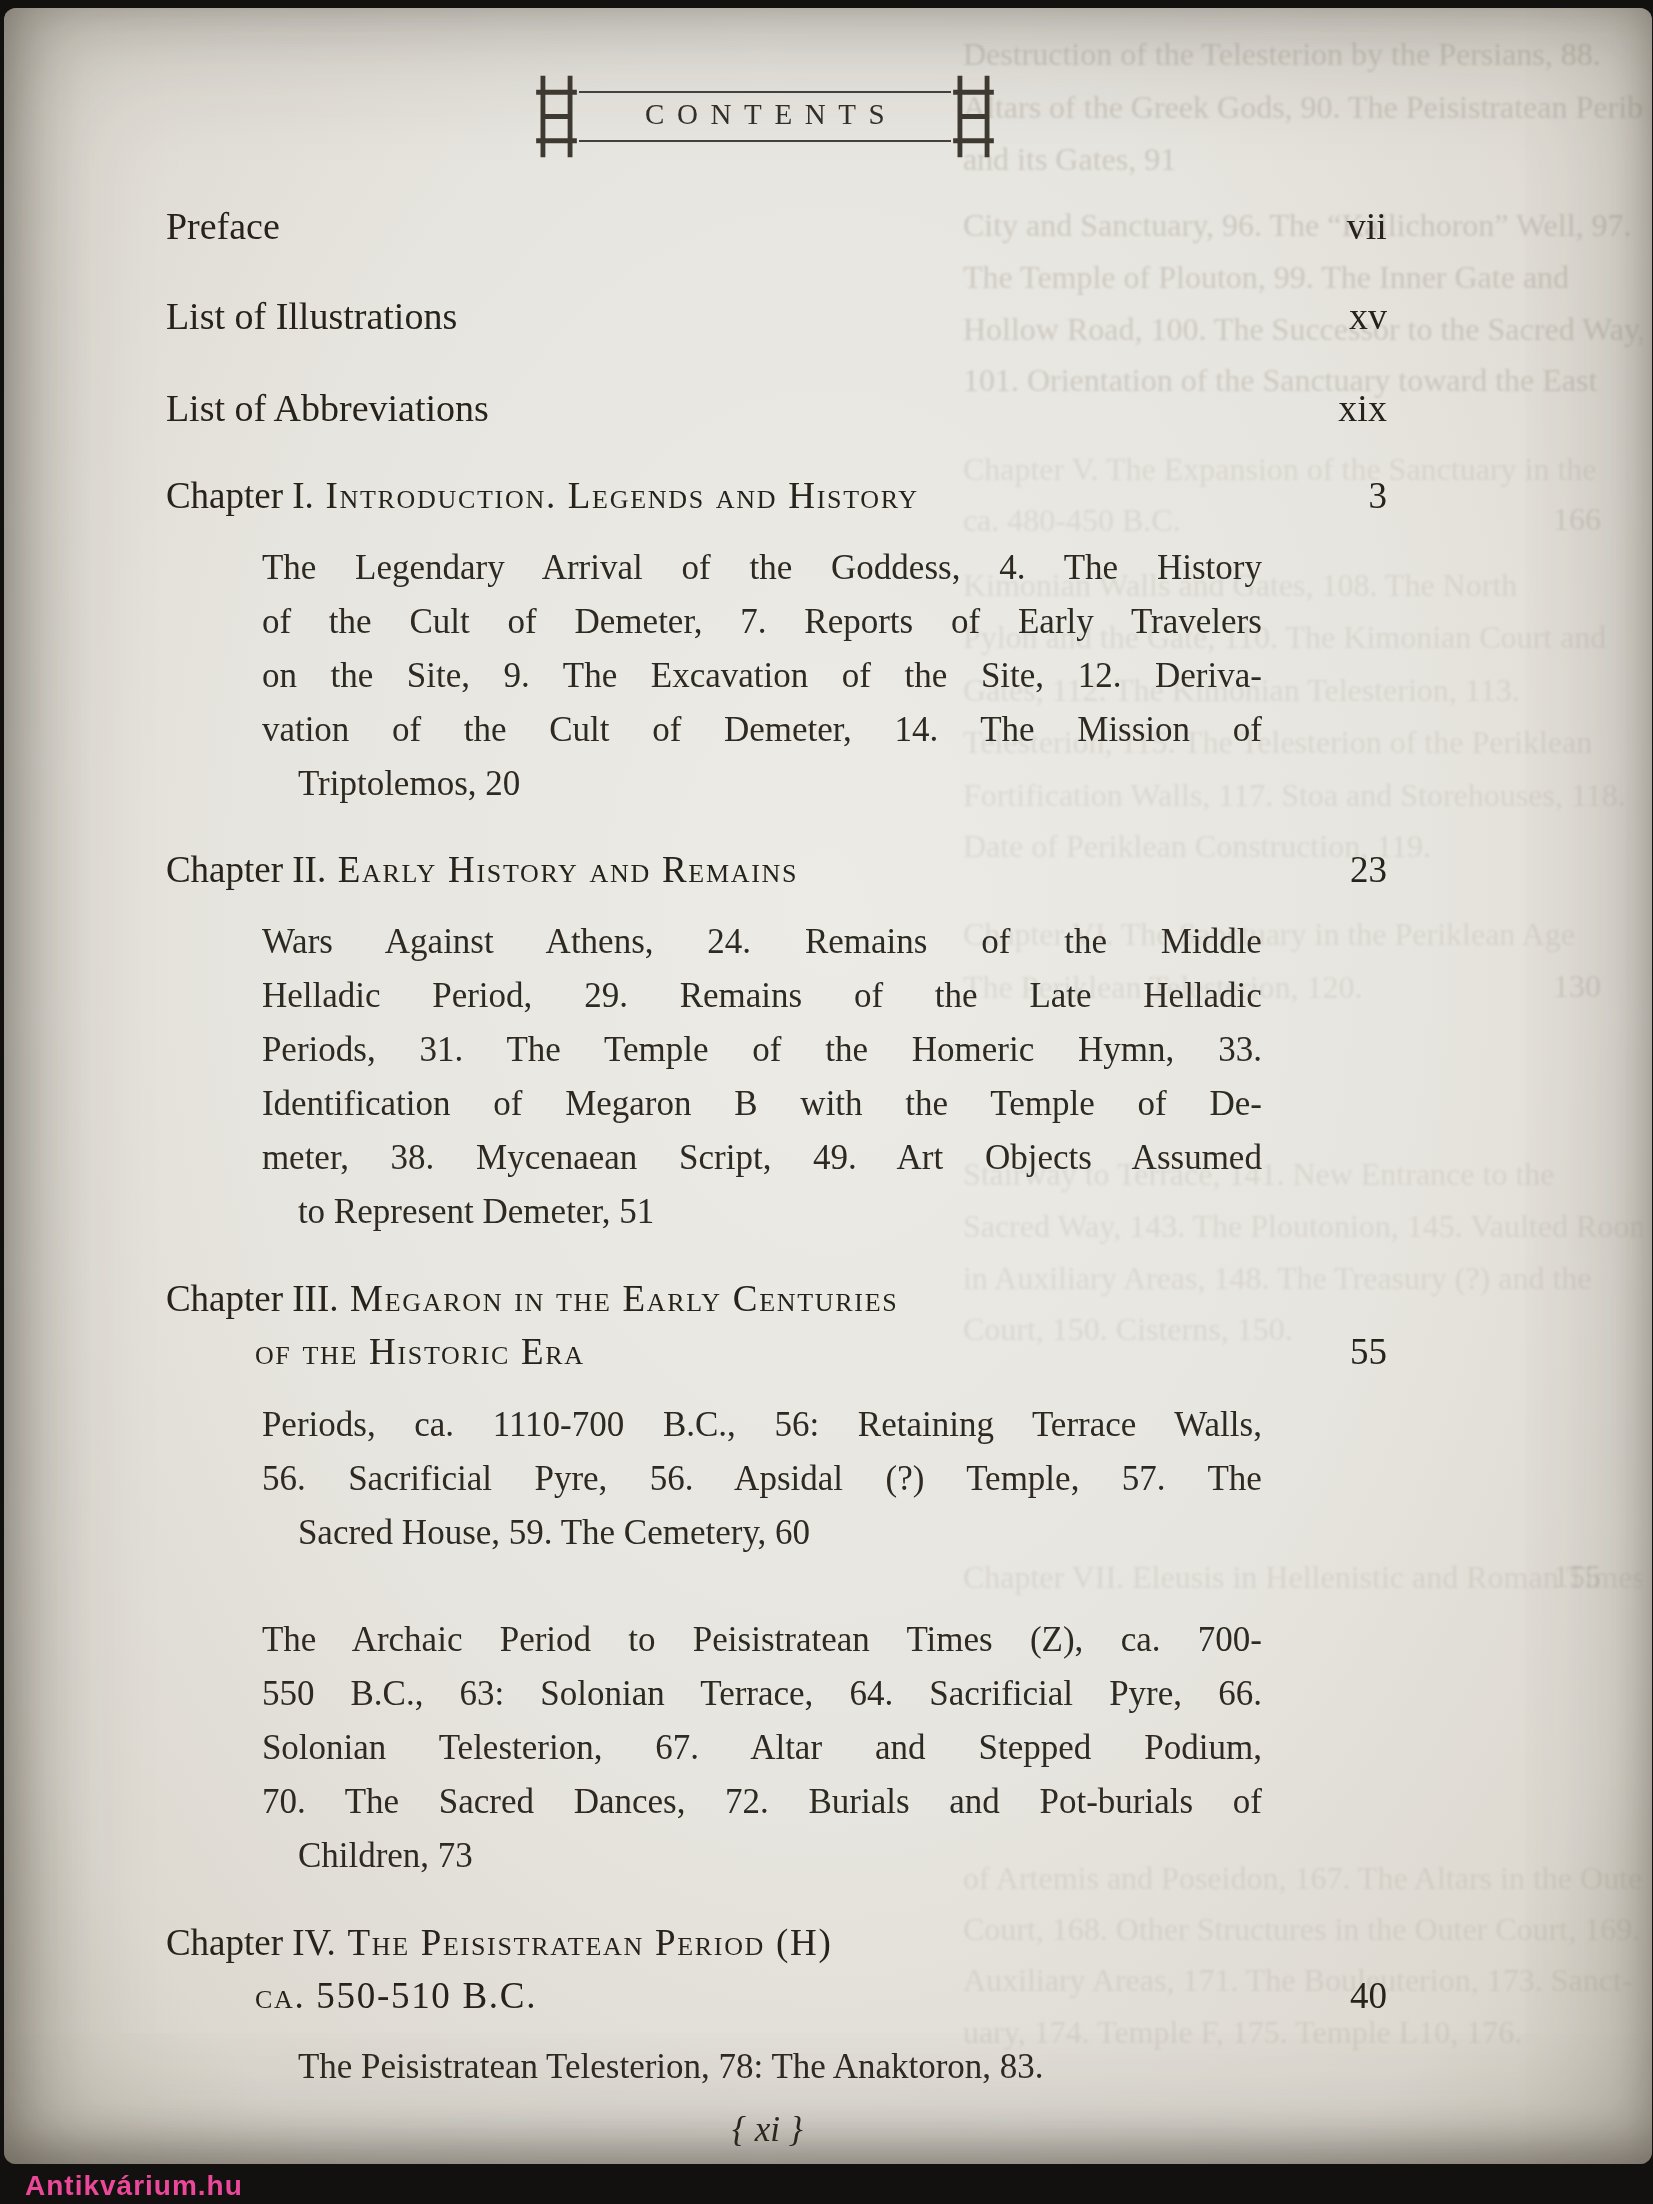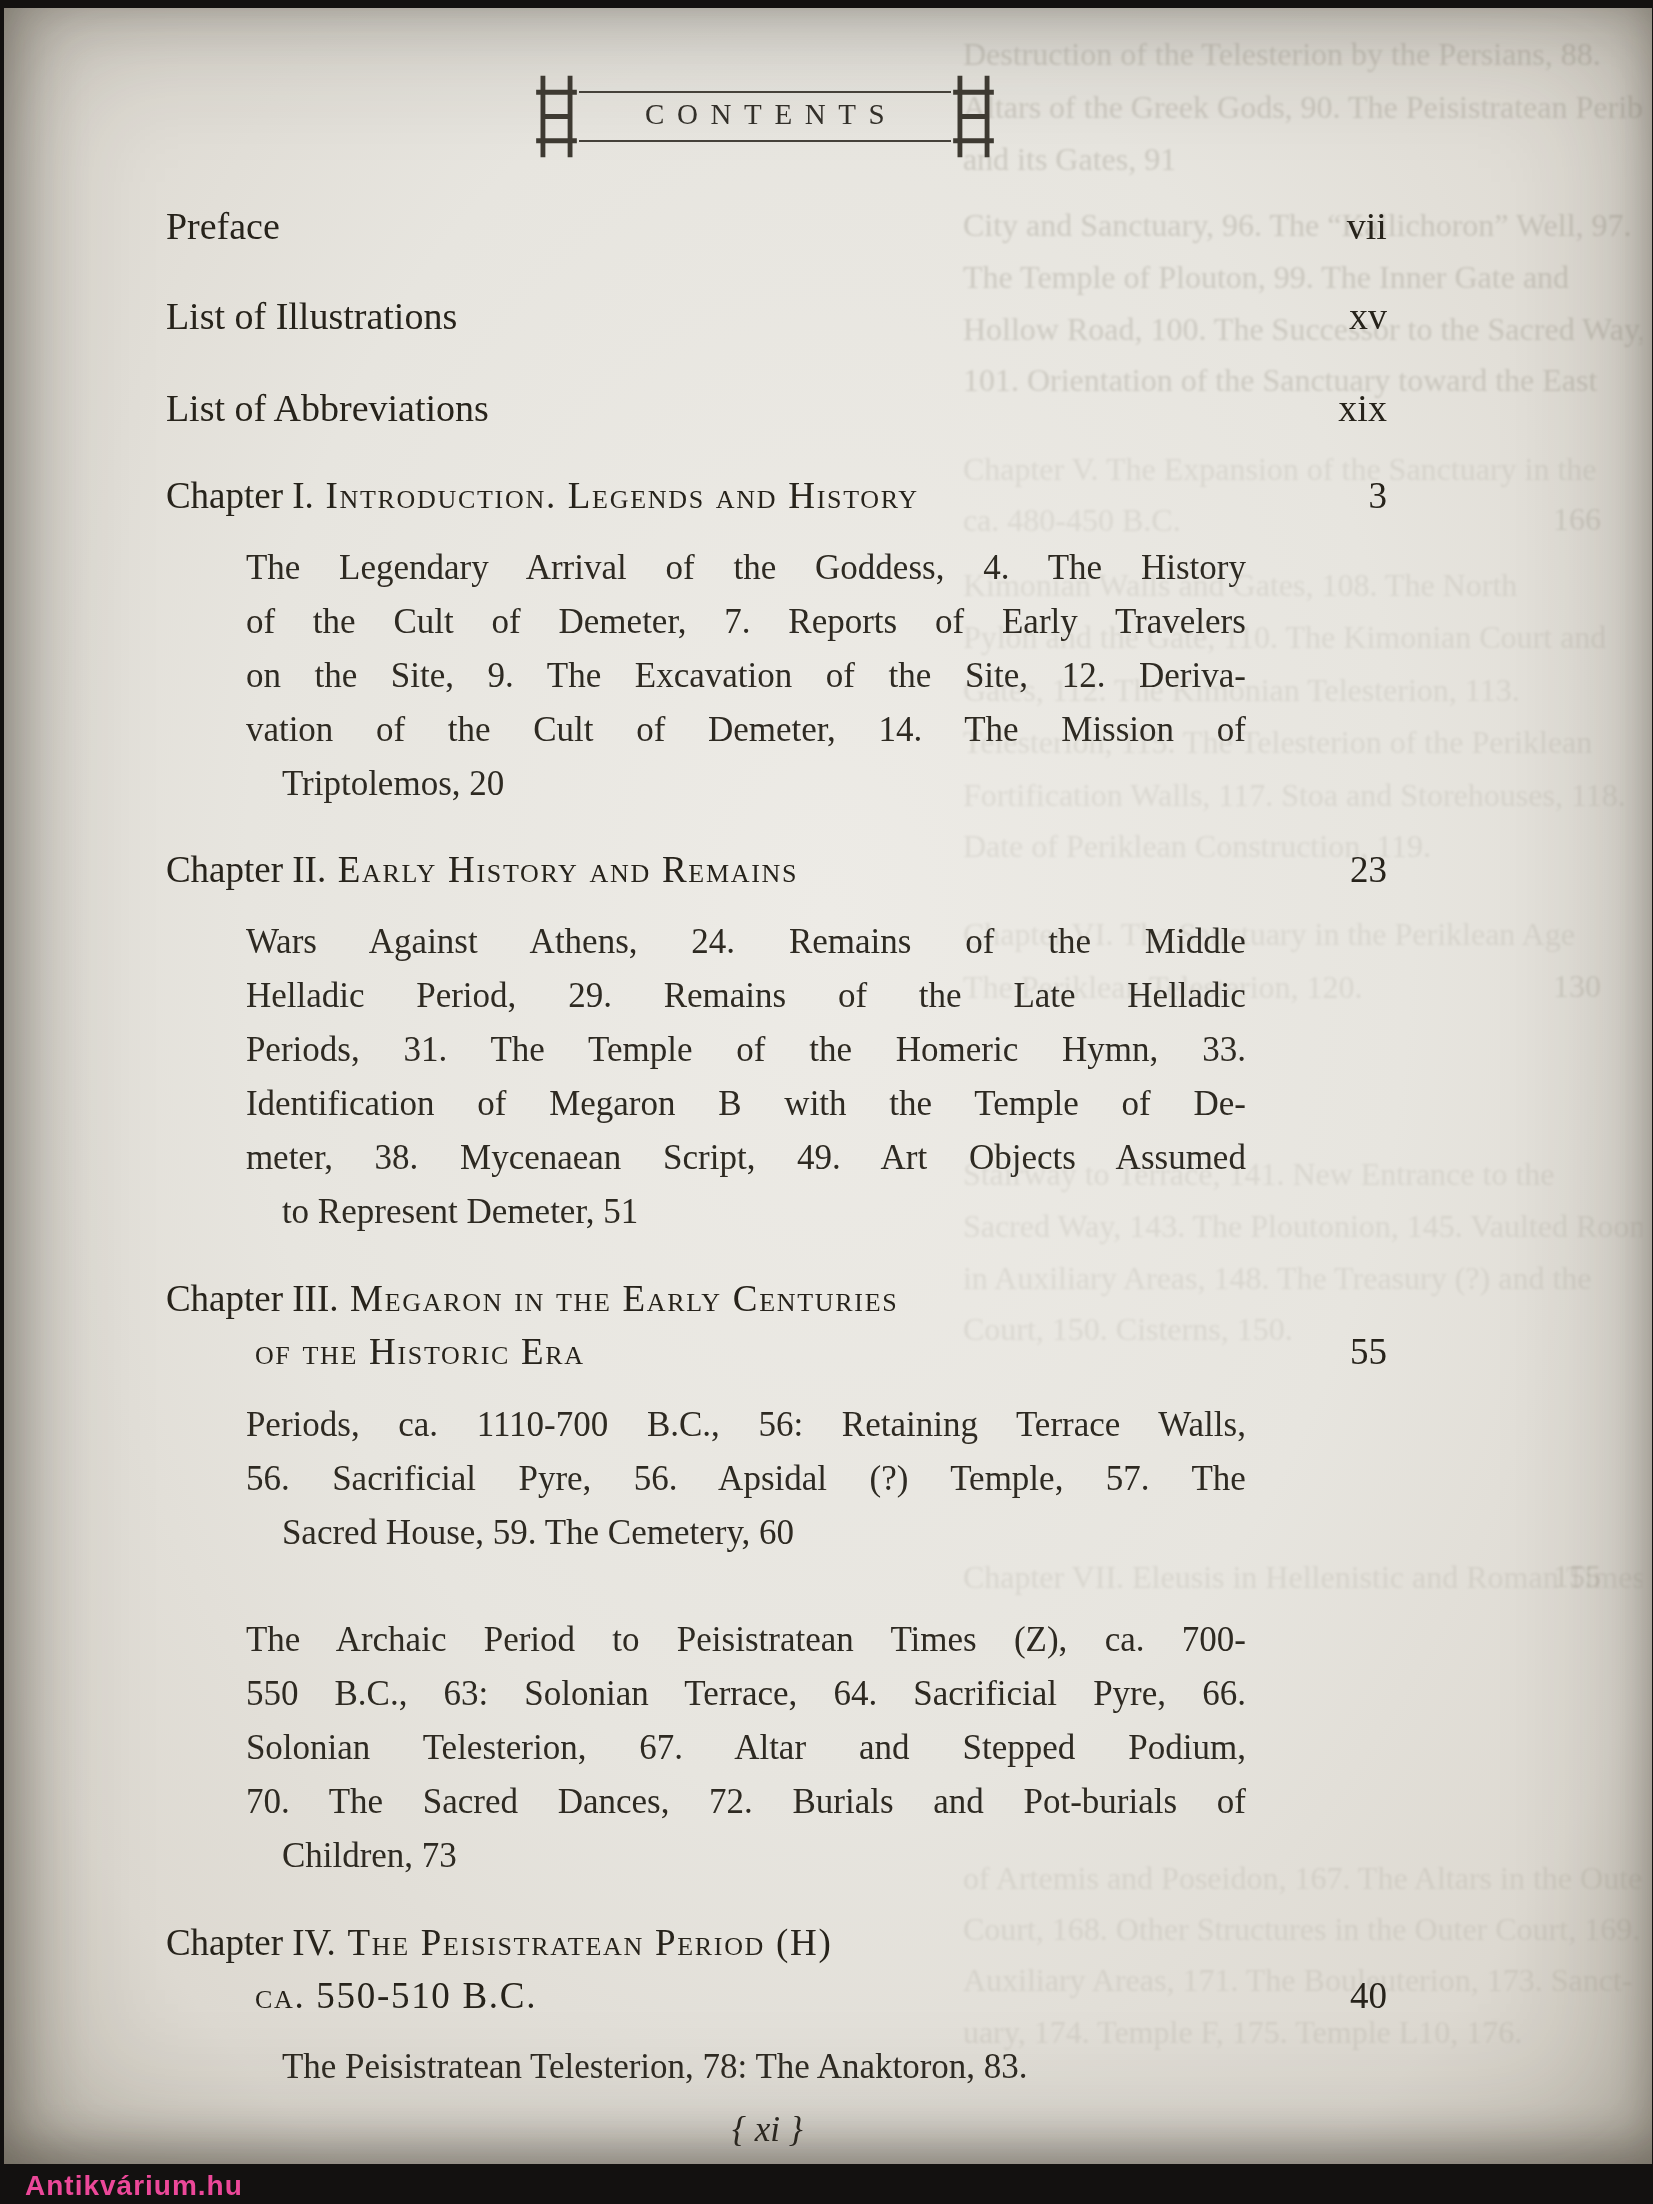--- a/index.html
+++ b/index.html
@@ -8,21 +8,21 @@
     font-family:"Liberation Serif", serif;
     background:#131110;
     overflow:hidden;
   }
   .photo { position:relative; width:1654px; height:2205px; background:#131110; overflow:hidden; }
 
   .page {
     position:absolute; left:3.9px; right:1.9px; top:7.8px; bottom:41px;
     background:radial-gradient(ellipse at 50% 42%, #edebe6 0%, #e7e5df 50%, #ddd9d1 82%, #c8c3b8 100%);
     box-shadow:inset 0 0 146px rgba(45,38,24,.32), inset 29px 0 58px rgba(40,34,22,.18), inset 0 -17.5px 39px rgba(30,25,15,.25);
-    border-radius:0;
+    border-radius:12px;
     overflow:hidden;
   }
 
   
   .ghost { position:absolute; inset:0; z-index:1; pointer-events:none; }
   .gl {
     position:absolute; left:959px; width:679px;
     font-size:32px; line-height:39px; white-space:nowrap; overflow:hidden;
     color:#5f5948; opacity:.11; filter:blur(1.3px);
   }
@@ -56,21 +56,21 @@
     position:absolute; left:0; width:100%;
     display:flex; justify-content:space-between; align-items:flex-end;
     font-size:37px; line-height:53px; color:#27231b;
   }
   .chap .hl2 { margin-left:89px; }
   .sc { font-variant:small-caps; letter-spacing:1.7px; }
   .pfx { margin-right:11.6px; }
   .pg { flex:none; margin-left:19.4px; }
 
   .body-block {
-    position:absolute; left:80px; width:1000px;
+    position:absolute; left:96px; width:1000px;
     font-size:35px; line-height:54px; color:#2e2a22;
   }
   .bl { text-align:justify; text-align-last:justify; }
   .bl.last { text-align:left; text-align-last:left;margin-left:36px; }
 
   .folio {
     position:absolute; left:0; width:1203px; text-align:center;
     font-size:35px; font-style:italic; color:#2b2720; top:2102px;
   }
 

